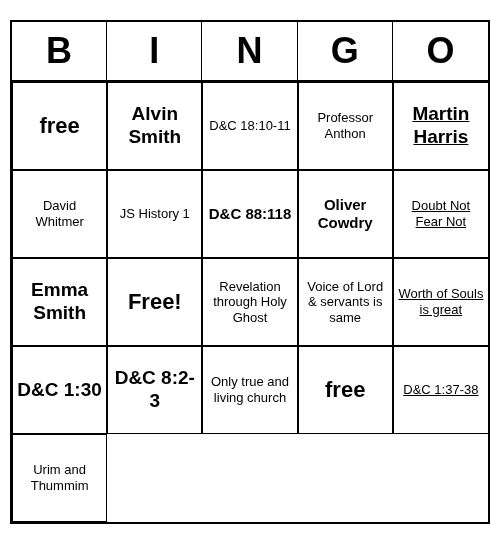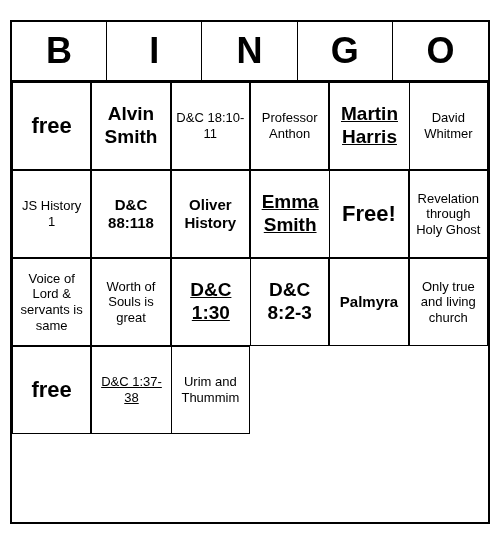--- a/index.html
+++ b/index.html
@@ -36,21 +36,21 @@
       padding: 8px 0;
       border-right: 1px solid #000;
     }
 
     .bingo-header-cell:last-child {
       border-right: none;
     }
 
     .bingo-grid {
       display: grid;
-      grid-template-columns: repeat(6, 1fr);
+      grid-template-columns: repeat(5, 1fr);
       grid-template-rows: repeat(5, 1fr);
     }
 
     .bingo-cell {
       border: 1px solid #000;
       text-align: center;
       padding: 6px 4px;
       min-height: 88px;
       display: flex;
       align-items: center;
@@ -93,27 +93,27 @@
     </div>
   <div class="bingo-grid">
   <div class="bingo-cell free-cell">free</div>
       <div class="bingo-cell large-text">Alvin Smith</div>
       <div class="bingo-cell ">D&amp;C 18:10-11</div>
       <div class="bingo-cell ">Professor Anthon</div>
       <div class="bingo-cell large-text">Martin Harris</div>
       <div class="bingo-cell ">David Whitmer</div>
       <div class="bingo-cell ">JS History 1</div>
       <div class="bingo-cell medium-text">D&amp;C 88:118</div>
-      <div class="bingo-cell medium-text">Oliver History</div>
+      <div class="bingo-cell medium-text">Oliver Cowdry</div>
+      <div class="bingo-cell ">Doubt Not Fear Not</div>
       <div class="bingo-cell large-text">Emma Smith</div>
       <div class="bingo-cell free-cell">Free!</div>
       <div class="bingo-cell ">Revelation through Holy Ghost</div>
       <div class="bingo-cell ">Voice of Lord &amp; servants is same</div>
       <div class="bingo-cell ">Worth of Souls is great</div>
       <div class="bingo-cell large-text">D&amp;C 1:30</div>
       <div class="bingo-cell large-text">D&amp;C 8:2-3</div>
-      <div class="bingo-cell medium-text">Palmyra</div>
       <div class="bingo-cell ">Only true and living church</div>
       <div class="bingo-cell free-cell">free</div>
       <div class="bingo-cell ">D&amp;C 1:37-38</div>
       <div class="bingo-cell ">Urim and Thummim</div>
     </div>
 </div>
 
 </body></html>

